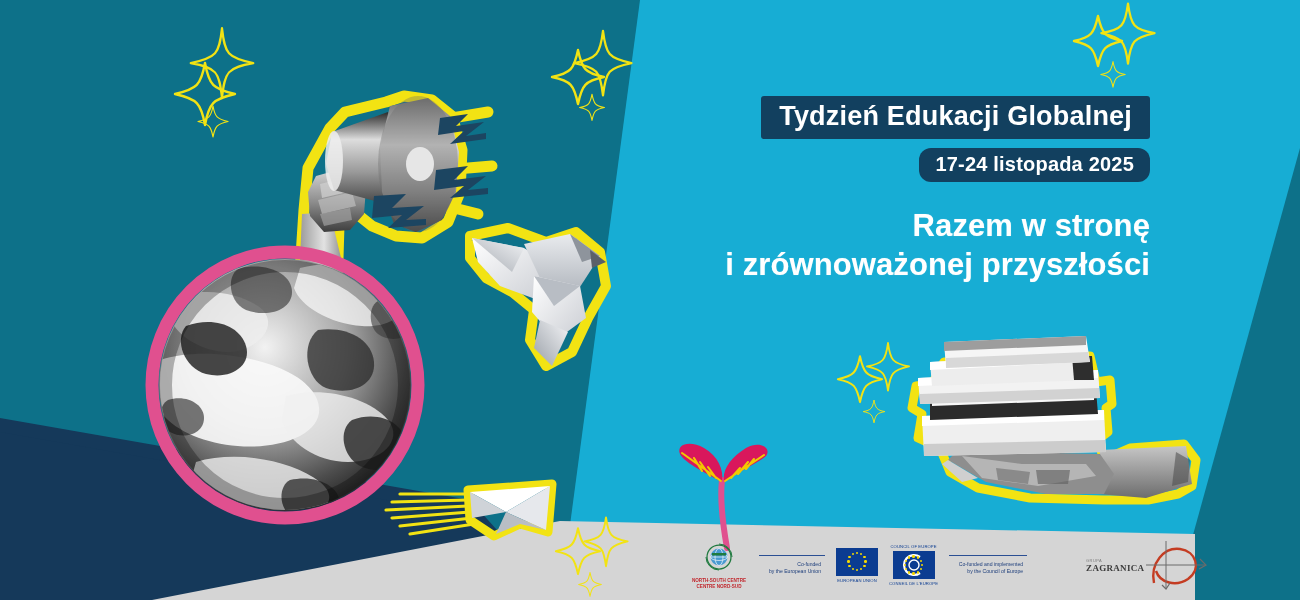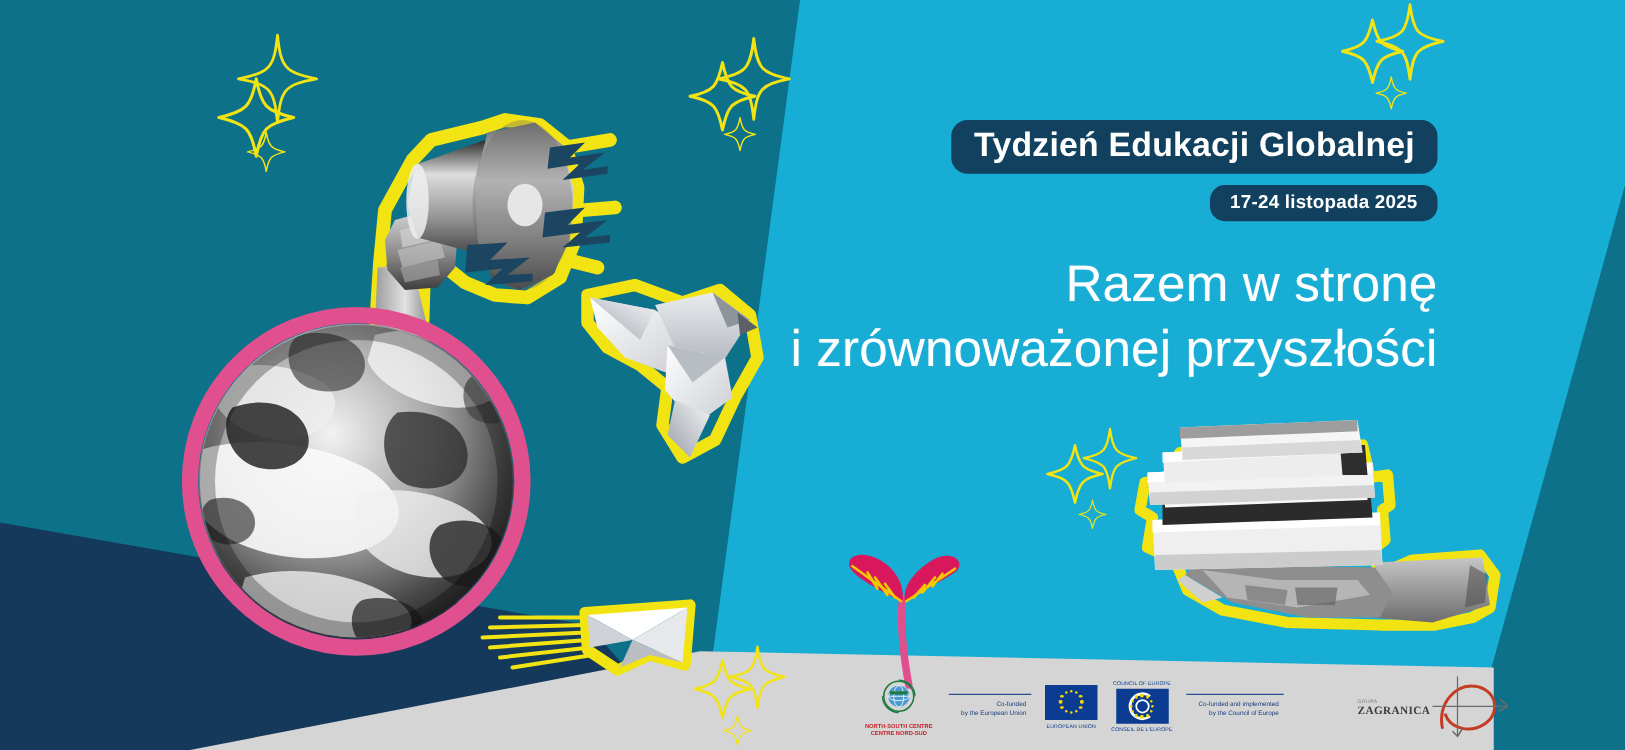--- a/index.html
+++ b/index.html
@@ -11,29 +11,29 @@
   .layer{position:absolute;top:0;left:0;width:1300px;height:600px;}
   svg.layer{display:block;}
 
   
   #text-block{
     position:absolute;right:150px;top:96px;width:560px;
     text-align:right;z-index:40;
   }
   .pill{
     display:inline-block;background:#12405F;color:#ffffff;
-    border-radius:13px;padding:7px 18px 9px 18px;
+    border-radius:3px;padding:7px 18px 9px 18px;
     font-weight:bold;letter-spacing:.2px;line-height:1;
     white-space:nowrap;
   }
   #pill-title{font-size:27px;}
-  #pill-dates{font-size:15px;margin-top:9px;border-radius:12px;padding:6px 16px 8px 16px;}
+  #pill-dates{font-size:20px;margin-top:9px;border-radius:12px;padding:6px 16px 8px 16px;}
   #slogan{
-    margin-top:24px;color:#ffffff;font-weight:normal;
-    font-size:41px;line-height:1.27;letter-spacing:.1px;
+    margin-top:24px;color:#ffffff;font-weight:bold;
+    font-size:31px;line-height:1.27;letter-spacing:.1px;
     text-shadow:0 0 1px rgba(255,255,255,.35);
   }
   #slogan .ln{display:block;white-space:nowrap;}
 
   
   #logo-strip{
     position:absolute;left:0;bottom:0;width:1300px;height:72px;z-index:60;
     pointer-events:none;
   }
   #logo-row{

